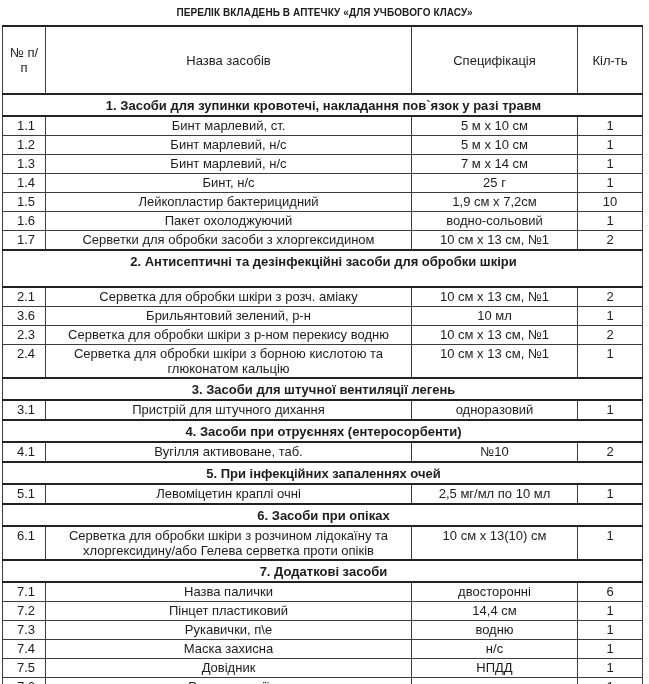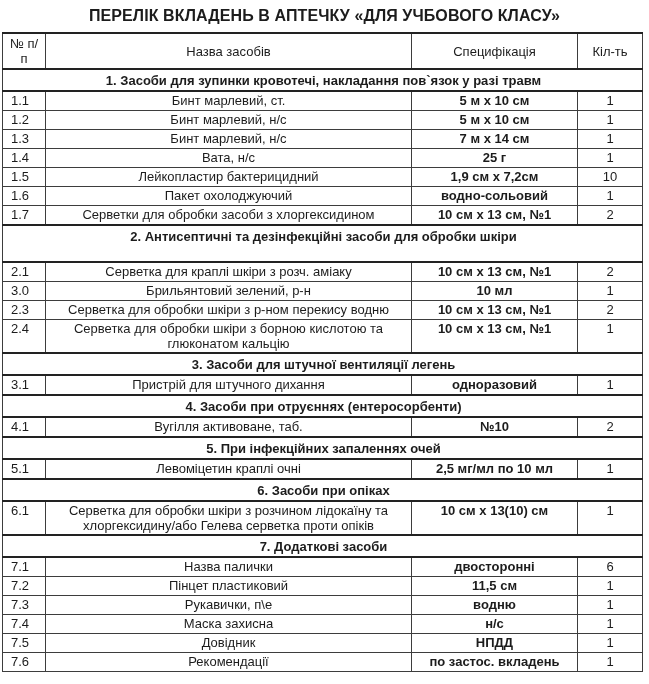--- a/index.html
+++ b/index.html
@@ -8,21 +8,21 @@
     background: #ffffff;
   }
   body {
     width: 649px;
     height: 684px;
     font-family: "Liberation Sans", sans-serif;
     color: #1c1c1c;
     overflow: hidden;
   }
   .page-title {
-    font-size: 16px;
+    font-size: 10px;
     font-weight: bold;
     text-align: center;
     margin: 7px 0 7px 0;
     letter-spacing: 0.1px;
   }
   table.kit-table {
     border-collapse: collapse;
     table-layout: fixed;
     width: 640px;
     margin: 0 auto 0 2px;
@@ -40,39 +40,39 @@
     vertical-align: top;
     overflow: hidden;
   }
   .kit-table thead th {
     font-weight: normal;
     text-align: center;
     border-top: 2px solid #222222;
     border-bottom: 2px solid #222222;
     height: 22px;
     vertical-align: middle;
-    padding: 2px 4px;
+    padding: 18px 4px;
   }
   tr.section-row td {
     font-weight: bold;
     text-align: center;
     border-top: 2px solid #222222;
     border-bottom: 2px solid #222222;
     padding: 3px 4px 2px 6px;
     vertical-align: top;
   }
   tr.section-row.tall td {
     height: 30px;
   }
   tr.data-row td {
     height: 16px;
   }
-  td.cell-num  { text-align: left; padding-left: 8px; }
+  td.cell-num  { text-align: center; padding-left: 8px; }
   td.cell-name { text-align: center; }
-  td.cell-spec { text-align: center; font-weight: bold; }
+  td.cell-spec { text-align: center; }
   td.cell-qty  { text-align: center; }
 </style>
 </head>
 <body>
 
 <div class="page-title">ПЕРЕЛІК ВКЛАДЕНЬ В АПТЕЧКУ «ДЛЯ УЧБОВОГО КЛАСУ»</div>
 
 <table class="kit-table">
   <colgroup>
     <col class="c-num">
@@ -105,21 +105,21 @@
         <td class="cell-qty">1</td>
       </tr>
       <tr class="data-row">
         <td class="cell-num">1.3</td>
         <td class="cell-name">Бинт марлевий, н/с</td>
         <td class="cell-spec">7 м х 14 см</td>
         <td class="cell-qty">1</td>
       </tr>
       <tr class="data-row">
         <td class="cell-num">1.4</td>
-        <td class="cell-name">Вата, н/с</td>
+        <td class="cell-name">Бинт, н/с</td>
         <td class="cell-spec">25 г</td>
         <td class="cell-qty">1</td>
       </tr>
       <tr class="data-row">
         <td class="cell-num">1.5</td>
         <td class="cell-name">Лейкопластир бактерицидний</td>
         <td class="cell-spec">1,9 см х 7,2см</td>
         <td class="cell-qty">10</td>
       </tr>
       <tr class="data-row">
@@ -132,26 +132,26 @@
         <td class="cell-num">1.7</td>
         <td class="cell-name">Серветки для обробки засоби з хлоргексидином</td>
         <td class="cell-spec">10 см х 13 см, №1</td>
         <td class="cell-qty">2</td>
       </tr>
       <tr class="section-row tall">
         <td colspan="4">2. Антисептичні та дезінфекційні засоби для обробки шкіри</td>
       </tr>
       <tr class="data-row">
         <td class="cell-num">2.1</td>
-        <td class="cell-name">Серветка для краплі шкіри з розч. аміаку</td>
-        <td class="cell-spec">10 см х 13 см, №1</td>
-        <td class="cell-qty">2</td>
-      </tr>
-      <tr class="data-row">
-        <td class="cell-num">3.0</td>
+        <td class="cell-name">Серветка для обробки шкіри з розч. аміаку</td>
+        <td class="cell-spec">10 см х 13 см, №1</td>
+        <td class="cell-qty">2</td>
+      </tr>
+      <tr class="data-row">
+        <td class="cell-num">3.6</td>
         <td class="cell-name">Брильянтовий зелений, р-н</td>
         <td class="cell-spec">10 мл</td>
         <td class="cell-qty">1</td>
       </tr>
       <tr class="data-row">
         <td class="cell-num">2.3</td>
         <td class="cell-name">Серветка для обробки шкіри з р-ном перекису водню</td>
         <td class="cell-spec">10 см х 13 см, №1</td>
         <td class="cell-qty">2</td>
       </tr>
@@ -202,21 +202,21 @@
       </tr>
       <tr class="data-row">
         <td class="cell-num">7.1</td>
         <td class="cell-name">Назва палички</td>
         <td class="cell-spec">двосторонні</td>
         <td class="cell-qty">6</td>
       </tr>
       <tr class="data-row">
         <td class="cell-num">7.2</td>
         <td class="cell-name">Пінцет пластиковий</td>
-        <td class="cell-spec">11,5 см</td>
+        <td class="cell-spec">14,4 см</td>
         <td class="cell-qty">1</td>
       </tr>
       <tr class="data-row">
         <td class="cell-num">7.3</td>
         <td class="cell-name">Рукавички, п\е</td>
         <td class="cell-spec">водню</td>
         <td class="cell-qty">1</td>
       </tr>
       <tr class="data-row">
         <td class="cell-num">7.4</td>

